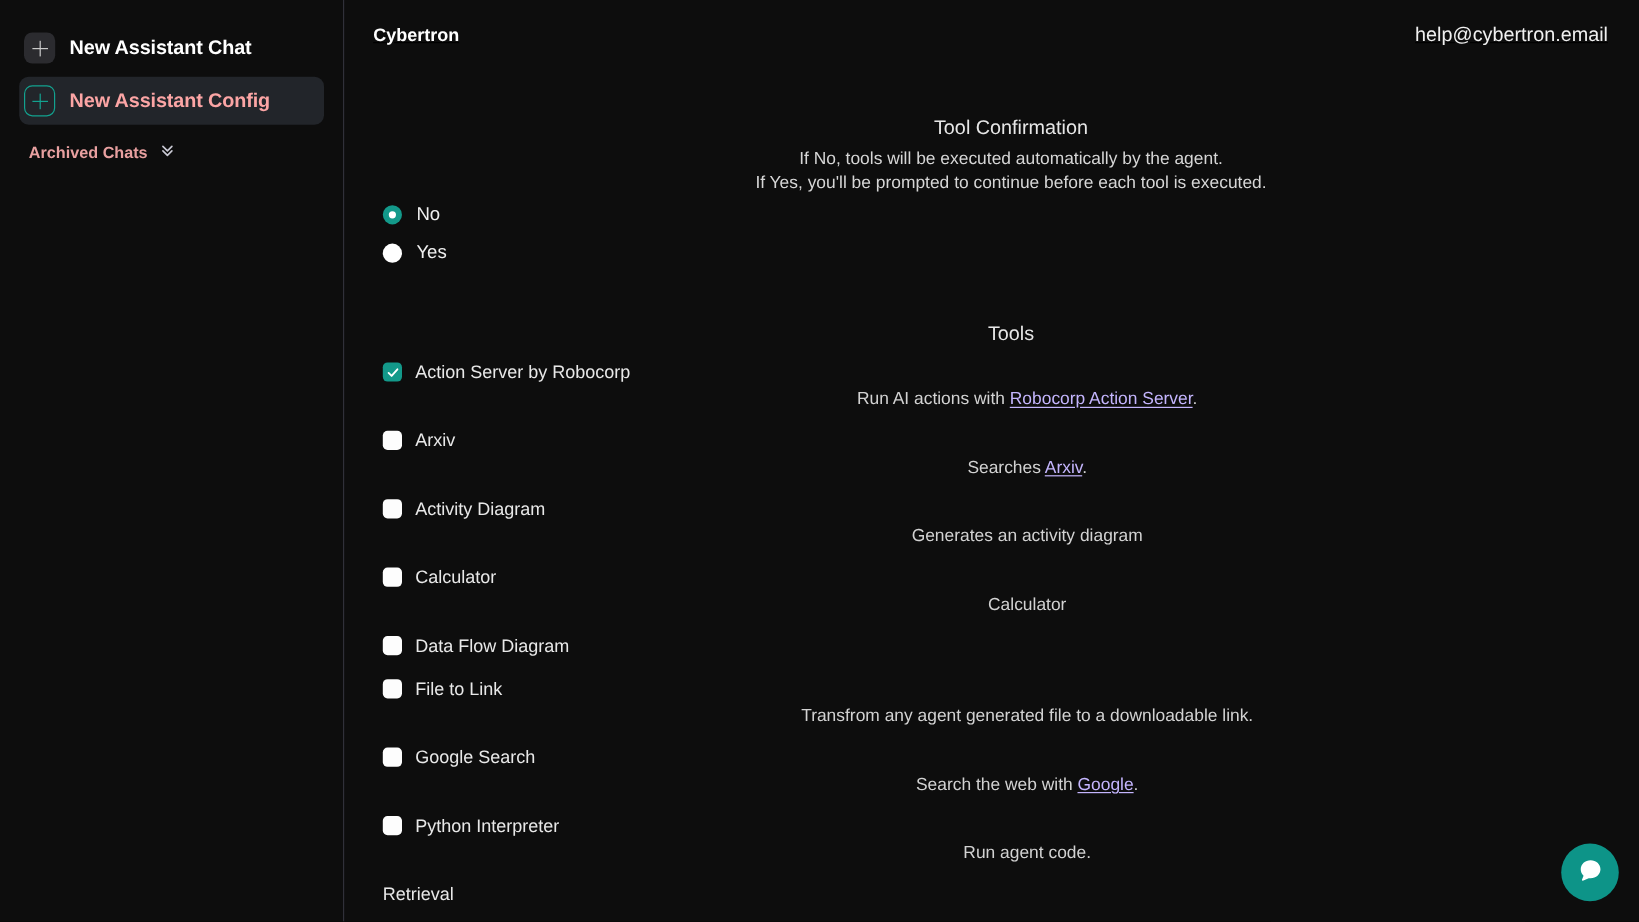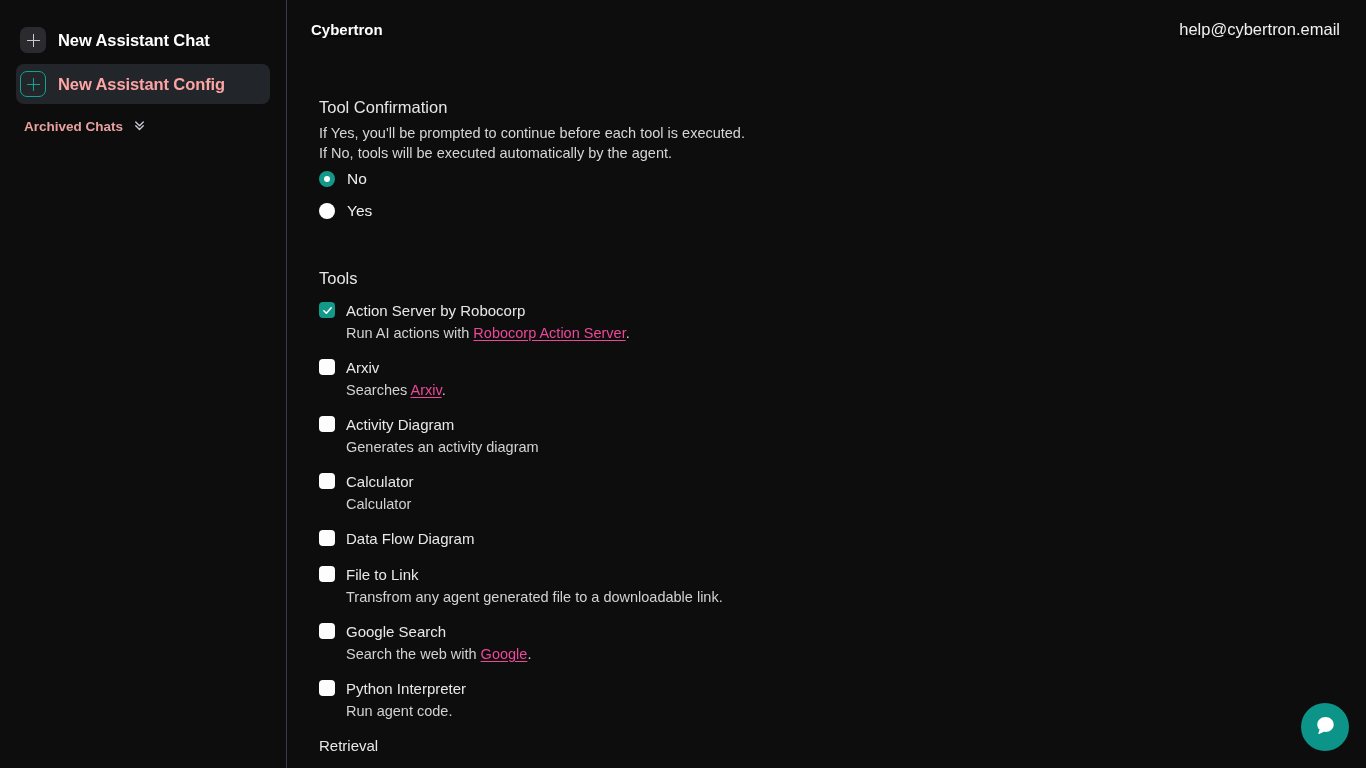--- a/index.html
+++ b/index.html
@@ -2,21 +2,21 @@
 <html><head>
 <meta charset="utf-8">
 <style>
   * { box-sizing: border-box; margin: 0; padding: 0; }
   html, body {
     width: 1366px; height: 768px;
     background: #0d0d0d;
     font-family: "Liberation Sans", sans-serif;
     overflow: hidden;
   }
-  #app { display: flex; width: 1366px; height: 768px; }
+  #app { display: flex; width: 1366px; height: 768px; text-align: center; }
 
   
   #sidebar {
     width: 287px; height: 768px;
     background: #0d0d0d;
     border-right: 1px solid #3a3a45;
     flex: 0 0 287px;
     padding-top: 20px;
     position: relative;
   }
@@ -116,21 +116,21 @@
   }
   .cbox.on  { background: #13998a; }
   .cbox.off { background: #fdfdfd; }
   .check-mark { display: block; }
   .tool-name { color: #e8e8e8; font-size: 15px; }
   .tool-desc {
     color: #d2d2d2; font-size: 14.5px;
     margin: 5px 0 0 27px;
   }
   .tool-desc a, .inline-link {
-    color: #ec4899; text-decoration: underline;
+    color: #c4b5fd; text-decoration: underline;
     text-underline-offset: 2px;
   }
 
   
   #chat-fab {
     position: absolute;
     right: 17px; bottom: 17px;
     width: 48px; height: 48px;
     border-radius: 50%;
     background: #0d9488;
@@ -176,22 +176,22 @@
 
     <header id="topbar">
       <span id="app-title">Cybertron</span>
       <span id="account-email">help@cybertron.email</span>
     </header>
 
     <div id="content">
 
       <div>
         <div class="section-title">Tool Confirmation</div>
+        <div class="section-desc">If No, tools will be executed automatically by the agent.</div>
         <div class="section-desc">If Yes, you'll be prompted to continue before each tool is executed.</div>
-        <div class="section-desc">If No, tools will be executed automatically by the agent.</div>
 
         <div class="radio-list">
           <div class="radio-row">
             <span class="radio-outer on">
               <span class="radio-dot"></span>
             </span>
             <span class="radio-label">No</span>
           </div>
           <div class="radio-row">
             <span class="radio-outer off"></span>

